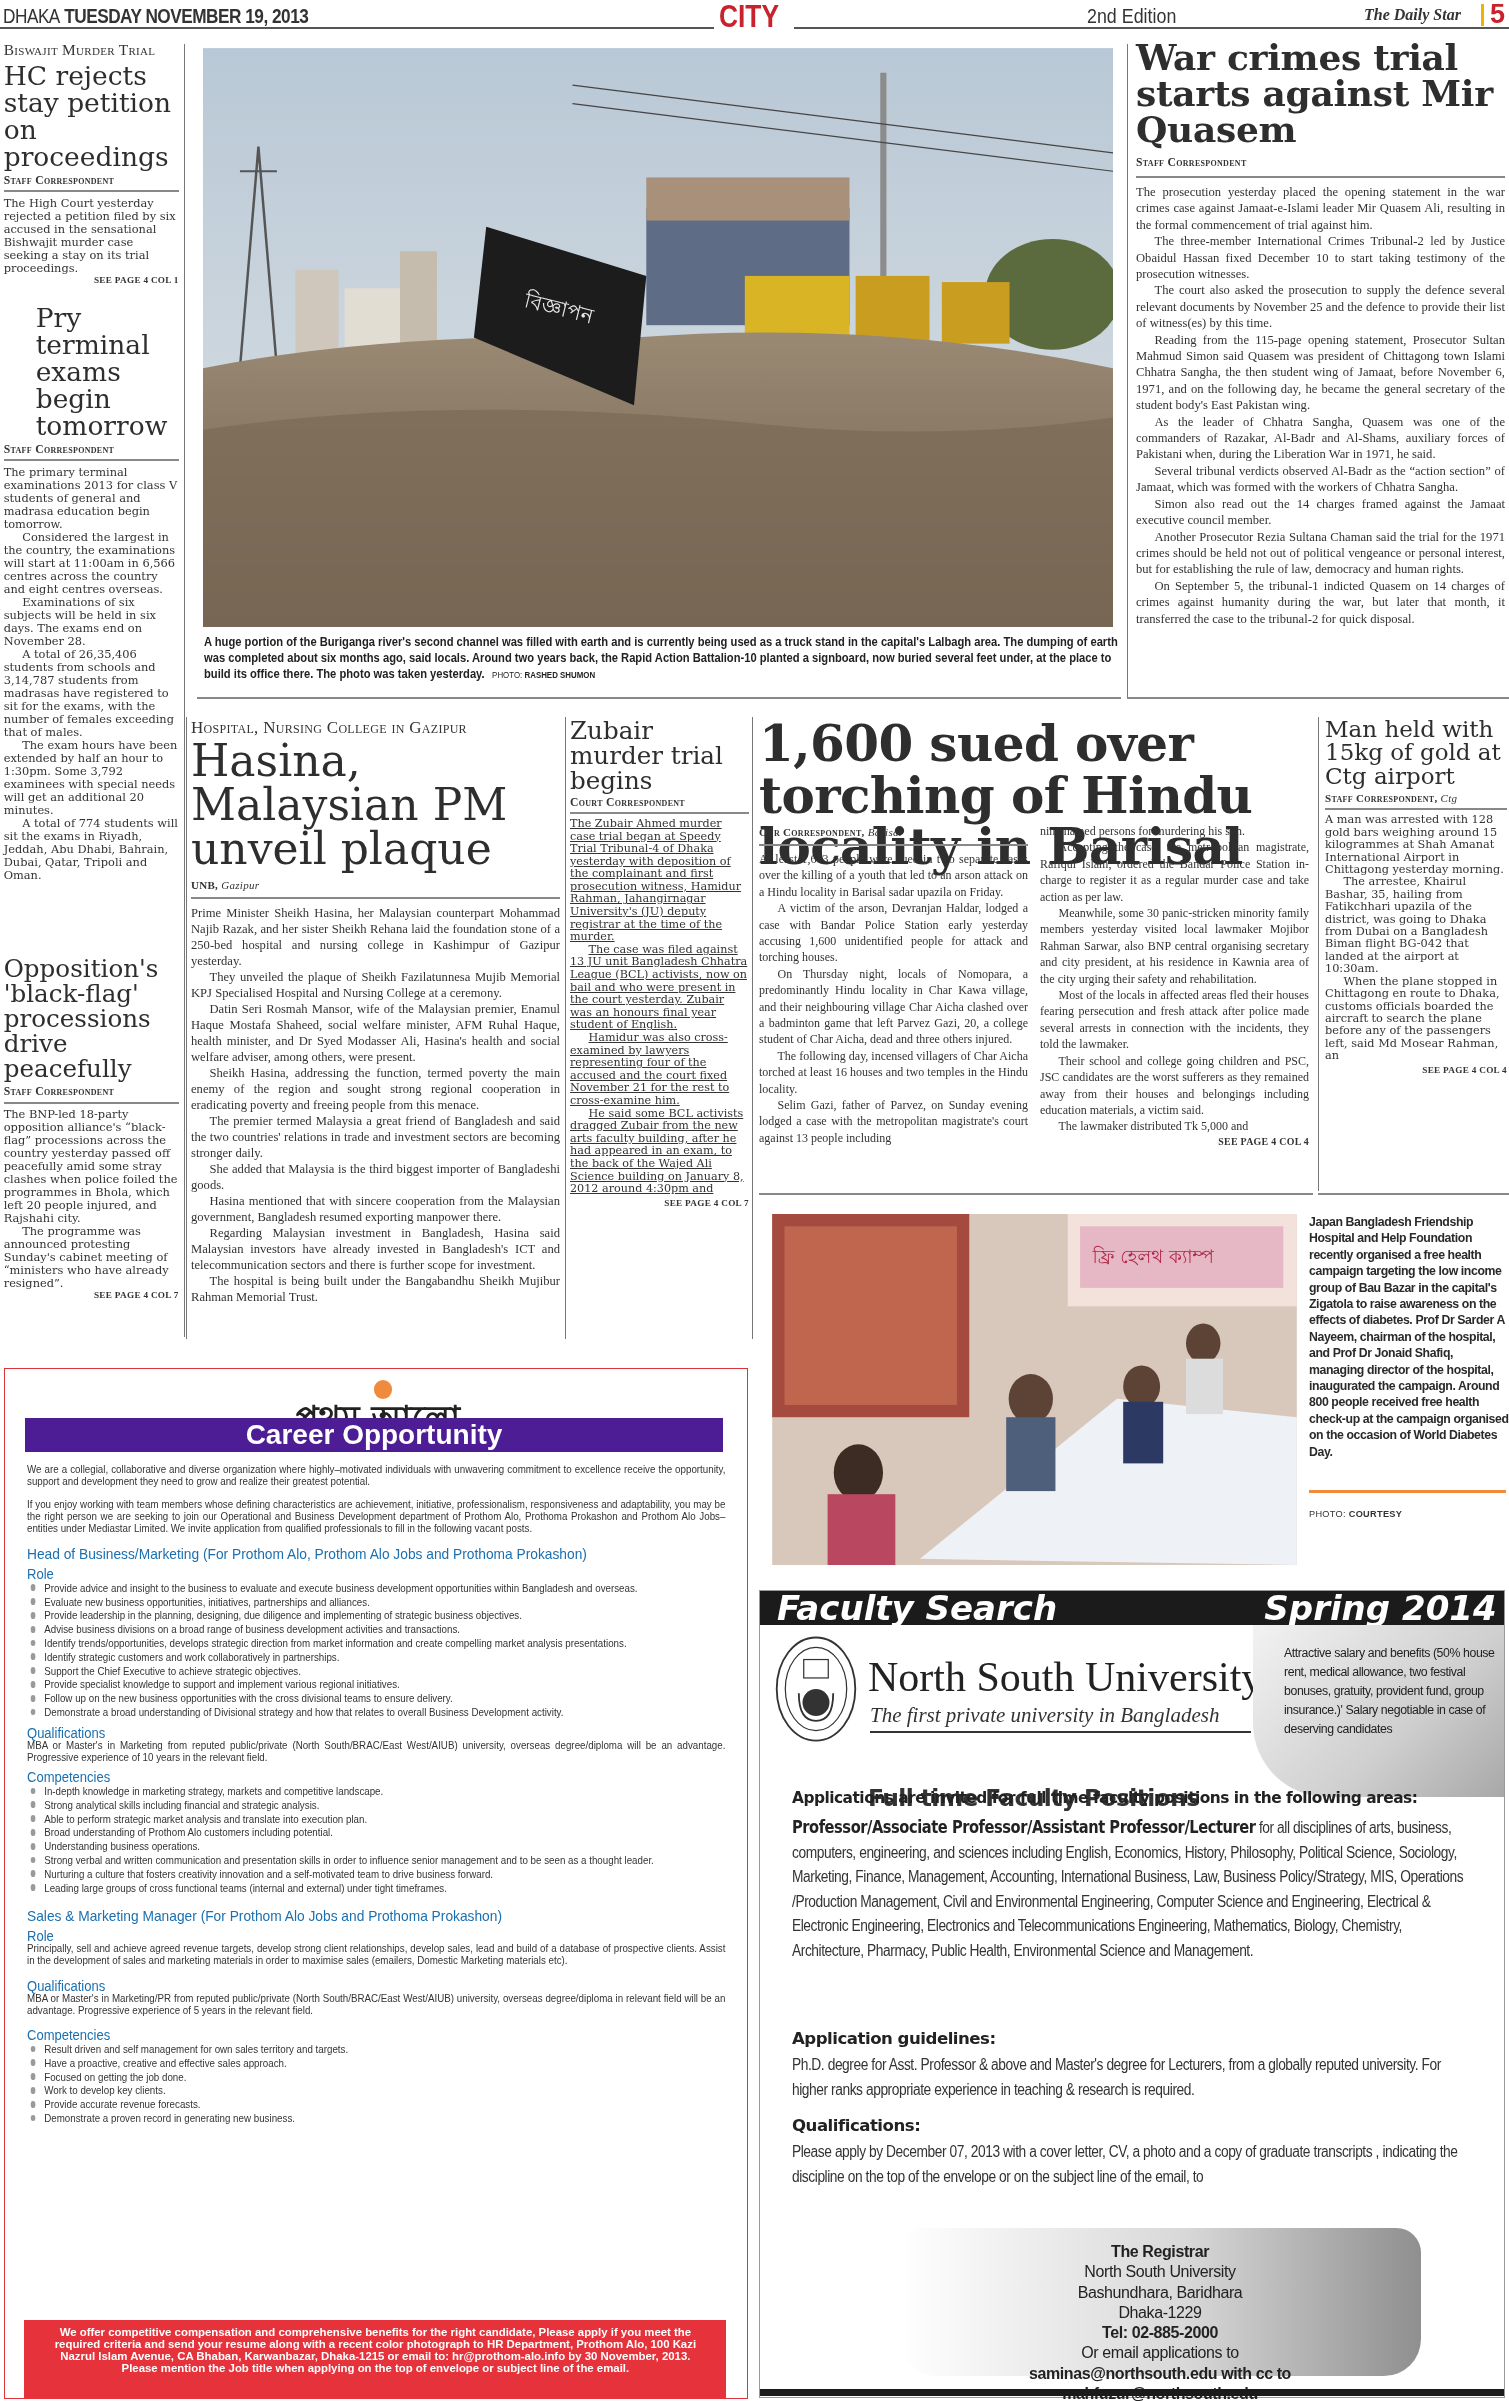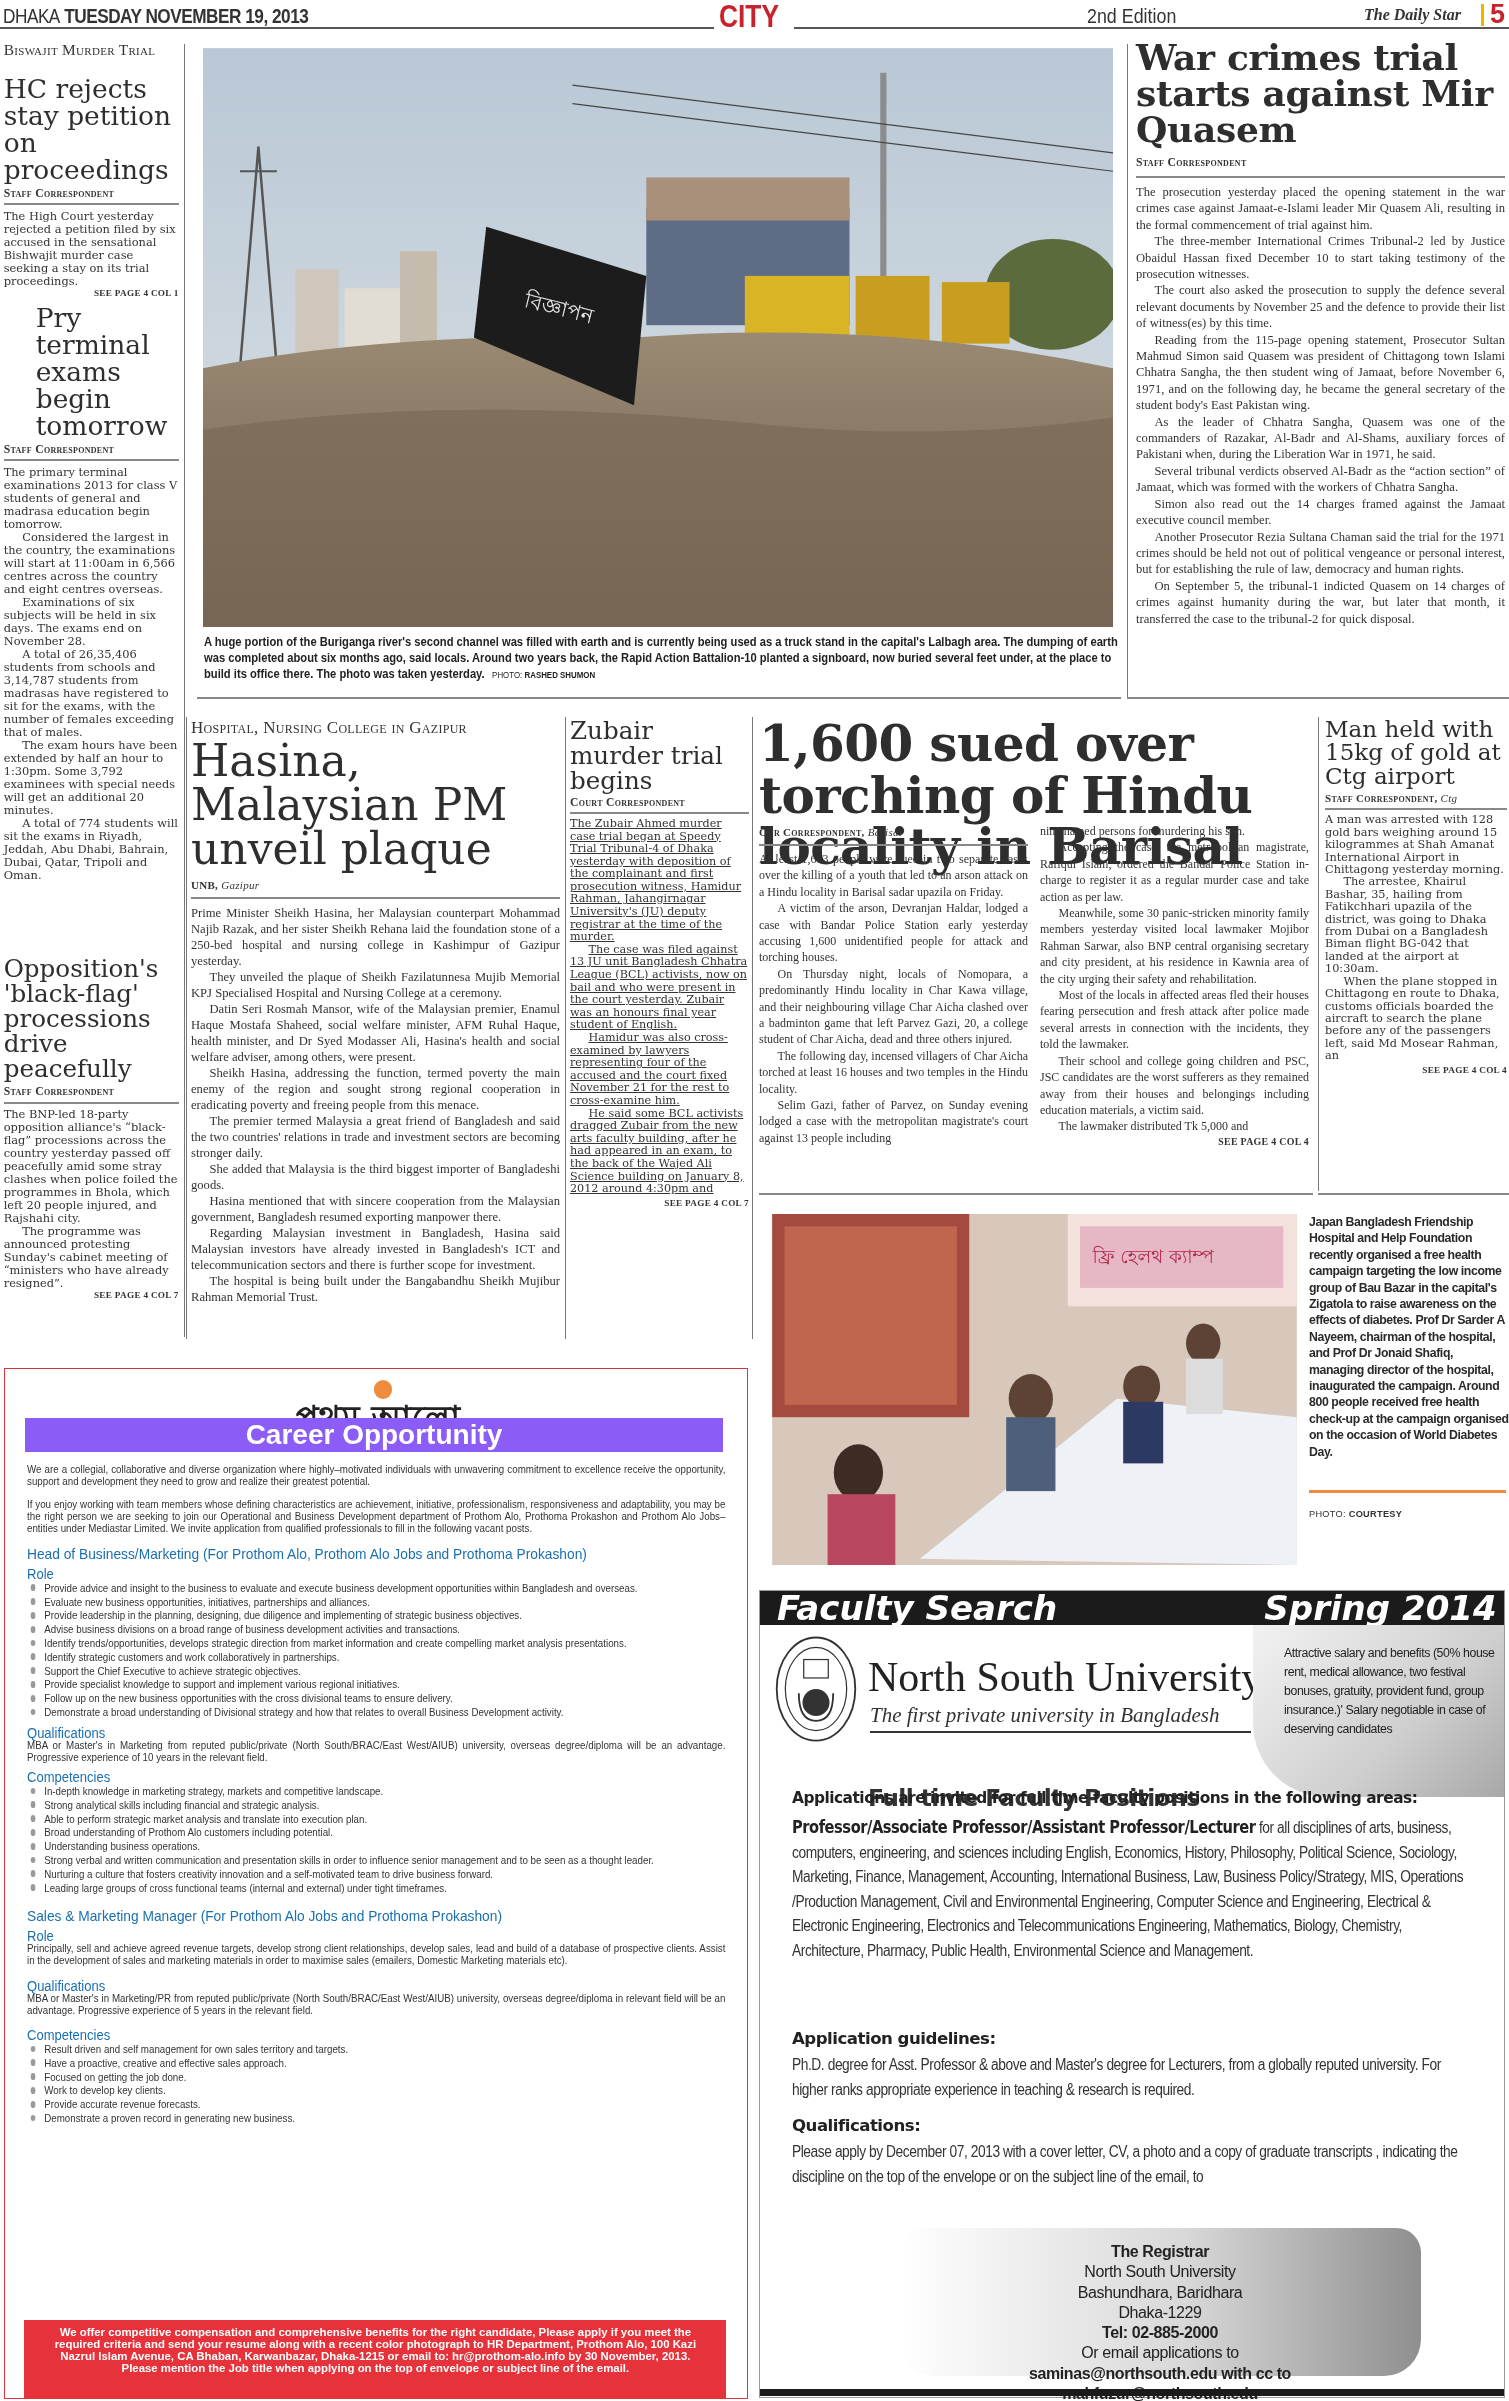--- a/index.html
+++ b/index.html
@@ -40,21 +40,21 @@
 
   
   .photo { overflow: hidden; }
   .caption { font-family: "Liberation Sans", sans-serif; font-weight: 700; font-size: 13px; line-height: 16px; color:#222; transform: scaleX(0.86); transform-origin: left top; width: 1078px;}
   .credit { font-weight: 400; font-size: 9.2px; }
   .credit b { font-weight: 700; }
 
   
   .pa-box { border: 1.8px solid #d9343c; background: #fff; }
   .pa-logo { font-family: "DejaVu Sans", sans-serif; font-weight: 700; font-size: 34px; color:#222; text-align:center; }
-  .pa-banner { background: #8b5cf6; color: #fff; font-family:"Liberation Sans", sans-serif; font-weight:700; font-size: 28px; text-align:center; }
+  .pa-banner { background: #4c1d95; color: #fff; font-family:"Liberation Sans", sans-serif; font-weight:700; font-size: 28px; text-align:center; }
   .pa-text { font-family: "Liberation Sans", sans-serif; font-size: 10.5px; line-height: 12px; color:#333; text-align: justify; transform: scaleX(0.93); transform-origin: left top; }
   .pa-h { font-family: "Liberation Sans", sans-serif; color: #1a6fb0; font-size: 14.8px; }
   .pa-sub { font-family: "Liberation Sans", sans-serif; color: #1a6fb0; font-size: 14px; margin-top: 8.6px; }
   .pa-ul { list-style: none; }
   .pa-ul li { position: relative; padding-left: 18.5px; margin: 1.8px 0; }
   .pa-ul li::before { content: ""; position: absolute; left: 3.7px; top: 2.5px; width: 5.5px; height: 6.8px; border-radius: 50%; background:#9a9a9a; }
   .pa-footer { background:#e5323b; color:#fff; font-family:"Liberation Sans", sans-serif; font-weight:700; font-size: 11.4px; line-height: 12px; text-align:center; }
 
   
   .nsu-box { border: 1.2px solid #999; background:#fff; }
@@ -80,21 +80,21 @@
   <div class="abs mh-city">CITY</div>
   <div class="abs mh-rule-r"></div>
   <div class="abs mh-edition">2nd Edition</div>
   <div class="abs mh-brand">The Daily Star</div>
   <div class="abs mh-bar"></div>
   <div class="abs mh-page">5</div>
 </div>
 
 <div class="abs" style="left:3.7px; top:41px; width:175px;">
   <div class="kicker" style="font-size:15.4px;">Biswajit Murder Trial</div>
-  <div class="headline" style="font-size:26.5px; margin-top:16px;">HC rejects stay petition on proceedings</div>
+  <div class="headline" style="font-size:26.5px; margin-top:3px;">HC rejects stay petition on proceedings</div>
   <div class="byline" style="margin-top:3.7px; font-size:11.7px;">Staff Correspondent</div>
   <div class="hrule" style="margin:3.7px 0 4.9px;"></div>
   <div class="body-narrow">
     <p>The High Court yesterday rejected a petition filed by six accused in the sensational Bishwajit murder case seeking a stay on its trial proceedings.</p>
   </div>
   <div class="see" style="font-size:9.2px;">SEE PAGE 4 COL 1</div>
 </div>
 
 <div class="abs" style="left:3.7px; top:304px; width:175px;">
   <div class="headline" style="font-size:26.5px;margin-left:32px;">Pry terminal exams begin tomorrow</div>

